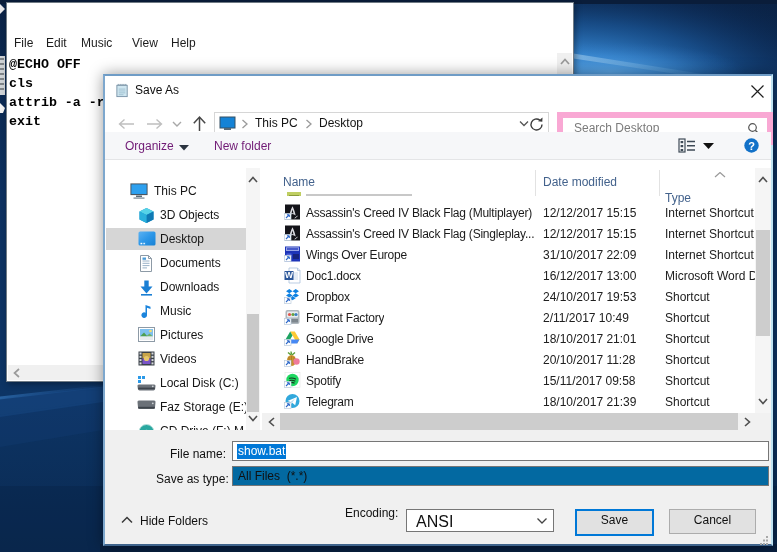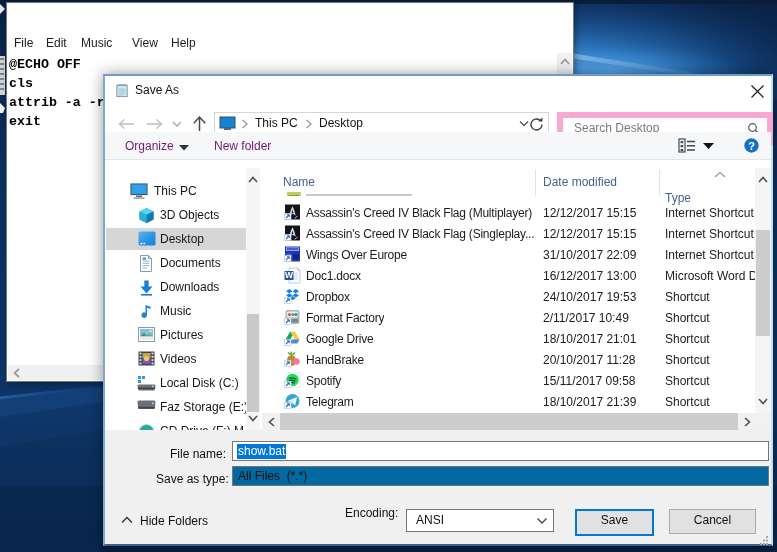--- a/index.html
+++ b/index.html
@@ -545,21 +545,21 @@
       <svg class="cchev" width="10" height="6">
             <path d="M0.5 0.5 L5 5 L9.5 0.5" fill="none" stroke="#444" stroke-width="1.3"></path>
           </svg>
     </div>
     <svg class="abs" style="left:16px;top:86px;" width="12" height="8">
           <path d="M1 6.5 L6 1.5 L11 6.5" fill="none" stroke="#3a3a3a" stroke-width="1.5"></path>
         </svg>
     <span class="lbl" style="left:35px;top:84px;">Hide Folders</span>
     <span class="lbl" style="left:240px;top:68px;margin-top:8px;">Encoding:</span>
     <div class="abs" style="left:301px;top:79px;width:146px;height:21px;border:1px solid #767676;background:#fff;">
-      <span class="abs" style="left:9px;top:3px;font-size:12px;color:#101010;">ANSI</span>
+      <span class="abs" style="left:9px;top:3px;font-size:16px;color:#101010;">ANSI</span>
       <svg class="abs" style="right:6px;top:8px;" width="10" height="6">
             <path d="M0.5 0.5 L5 5 L9.5 0.5" fill="none" stroke="#444" stroke-width="1.3"></path>
           </svg>
     </div>
     <div class="btn" style="left:470px;width:75px;border:2px solid #0078d7;line-height:19px;">Save</div>
     <div class="btn" style="left:564px;width:85px;line-height:21px;">Cancel</div>
     <svg class="abs" style="left:655px;top:106px;" width="9" height="9">
       <g fill="#a8a8a8">
             <rect x="6" y="0" width="2" height="2"></rect>
             <rect x="6" y="3.5" width="2" height="2"></rect>

